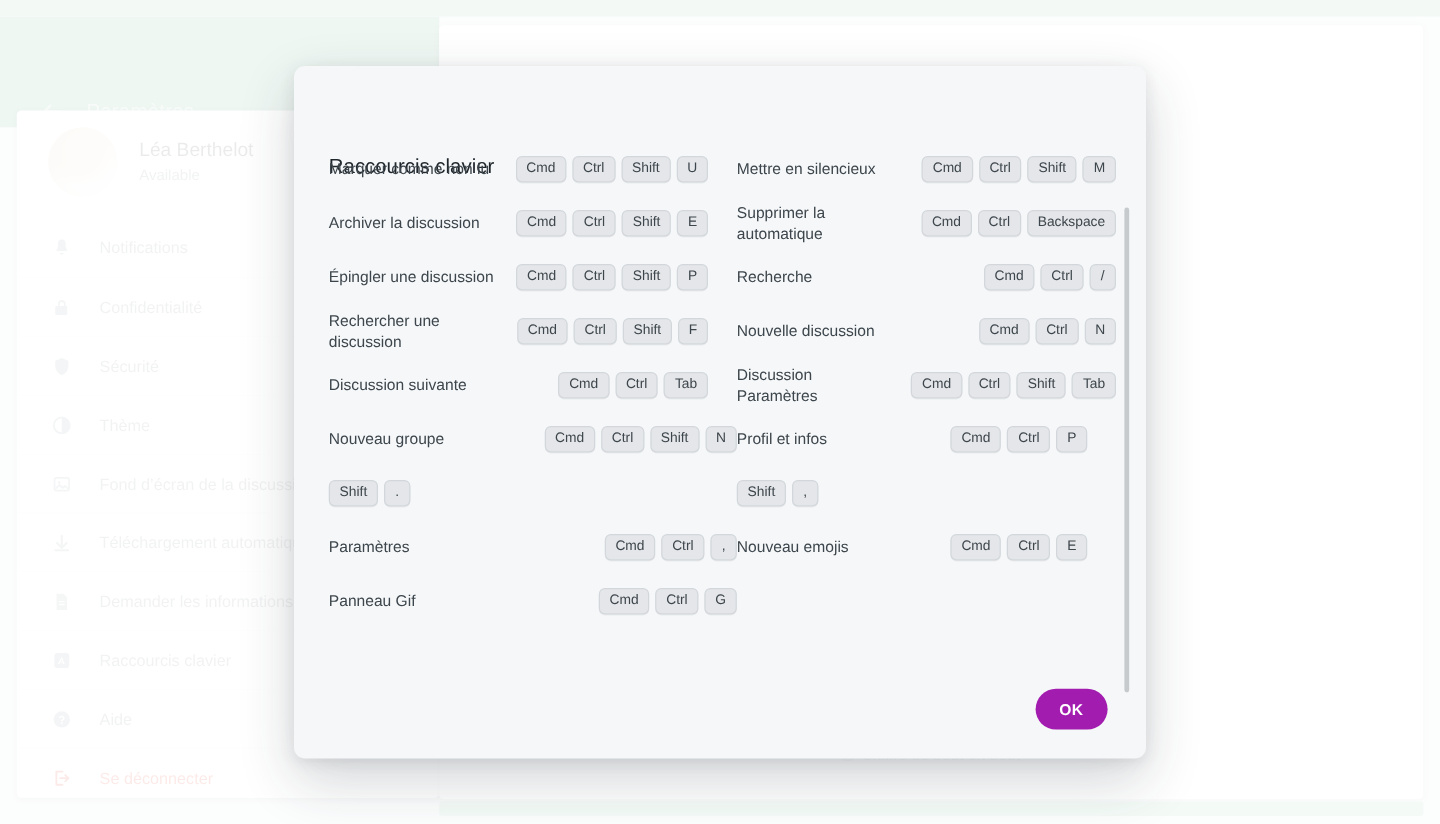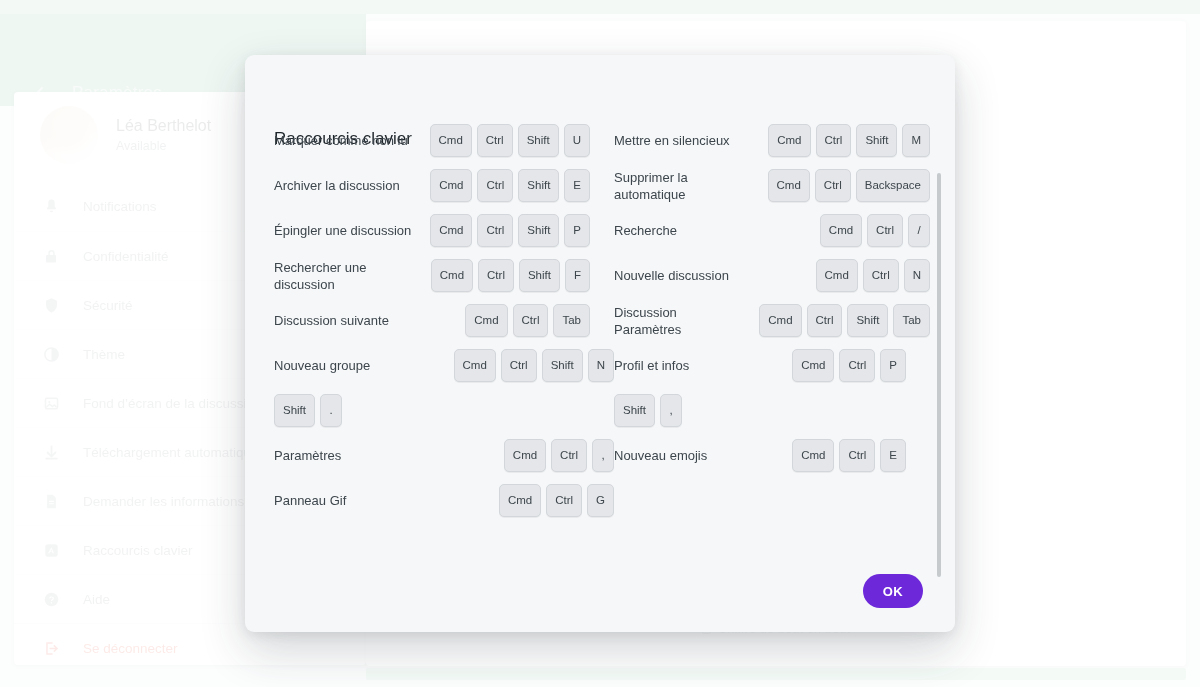--- a/index.html
+++ b/index.html
@@ -241,21 +241,21 @@
     align-items: center;
     gap: 5px;
     flex: none;
   }
 
   .key {
     display: inline-flex;
     align-items: center;
     justify-content: center;
     min-width: 22px;
-    height: 33px;
+    height: 22px;
     padding: 0 8px;
     font-size: 11.5px;
     color: #3d464c;
     background: #e4e6e9;
     border: 1px solid #d3d7db;
     border-radius: 5px;
     box-shadow: 0 1px 0 rgba(0,0,0,.05);
     line-height: 1;
     white-space: nowrap;
   }
@@ -277,21 +277,21 @@
     align-items: center;
     justify-content: flex-end;
     padding-right: 32px;
   }
   .ok-button {
     min-width: 58px;
     height: 34px;
     padding: 0 20px;
     border: none;
     border-radius: 18px;
-    background: #6d28d9;
+    background: #a21caf;
     color: #ffffff;
     font-size: 13px;
     font-weight: 700;
     letter-spacing: .4px;
     font-family: "Liberation Sans", sans-serif;
     cursor: pointer;
   }
 </style>
 </head>
 <body>

